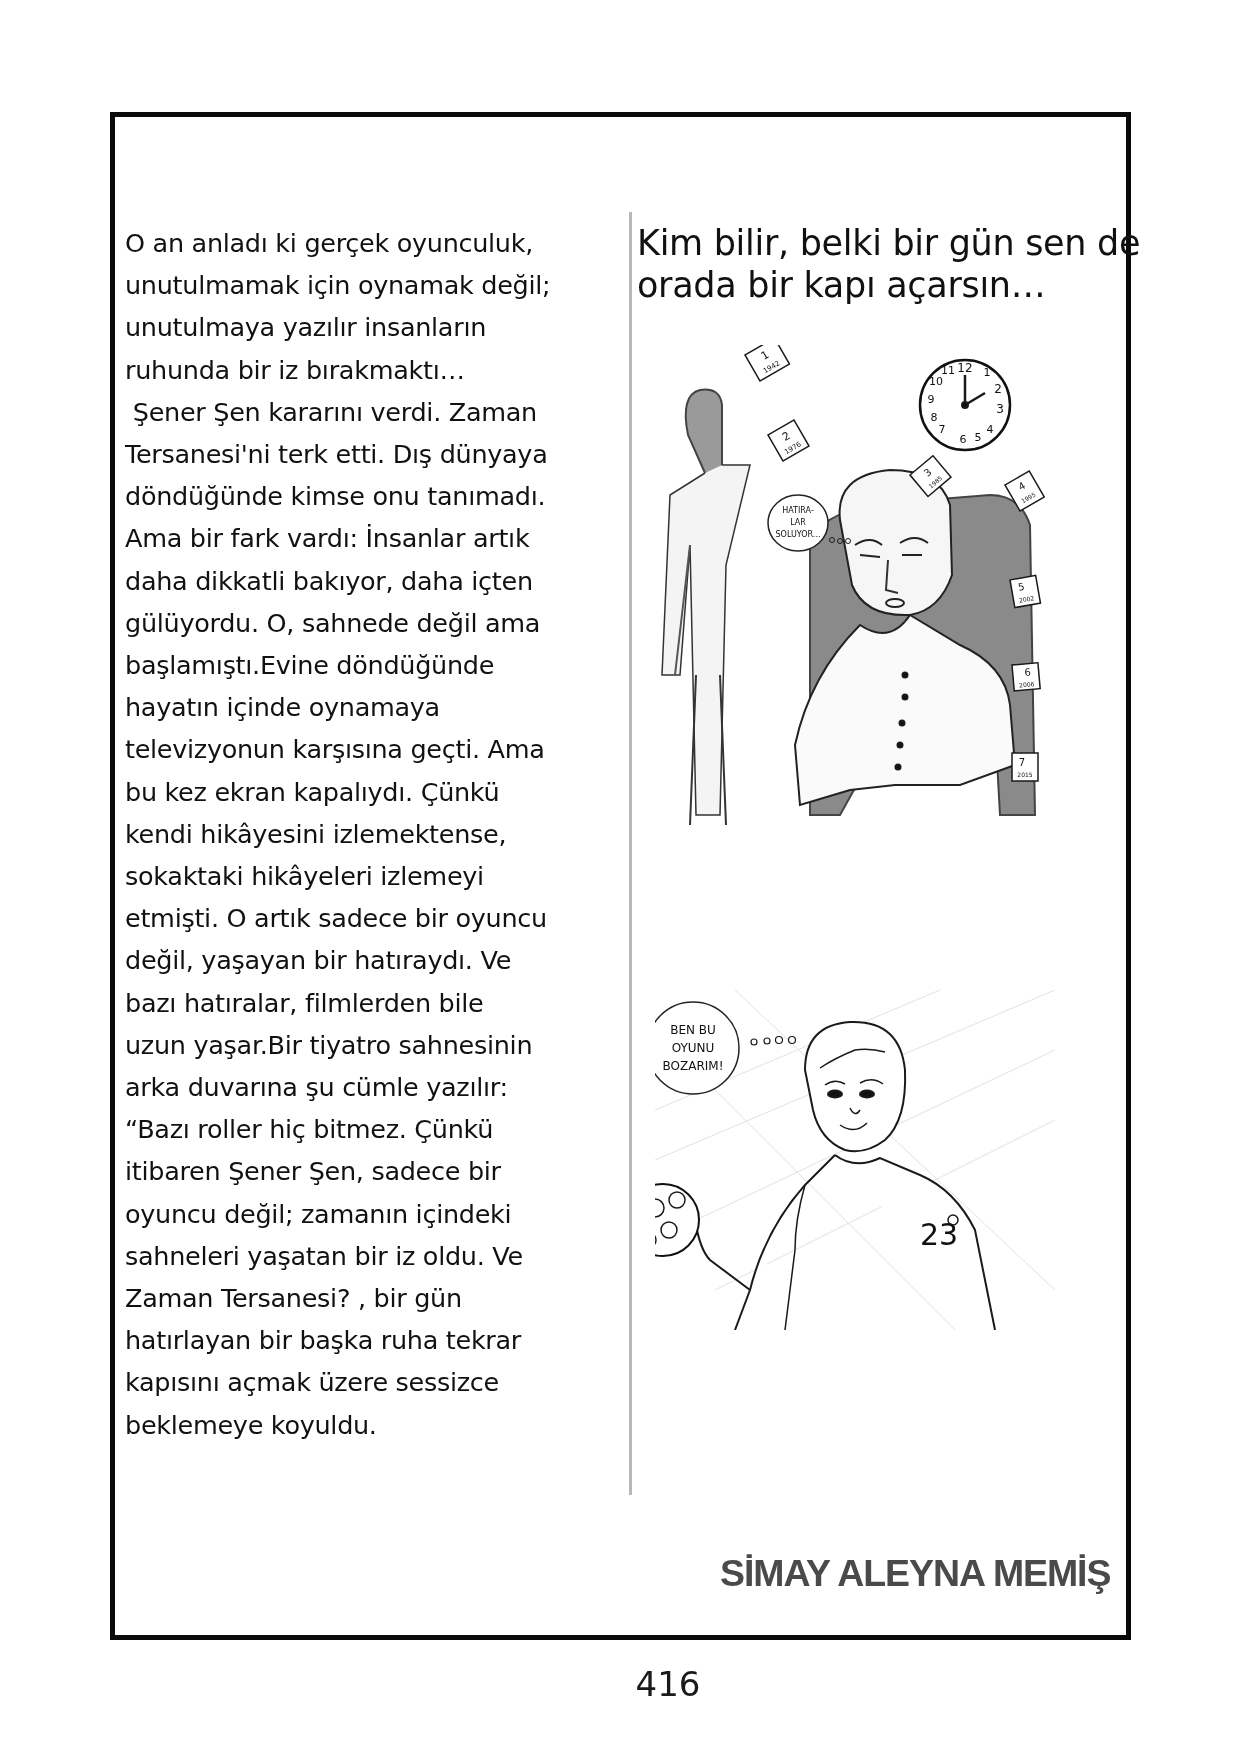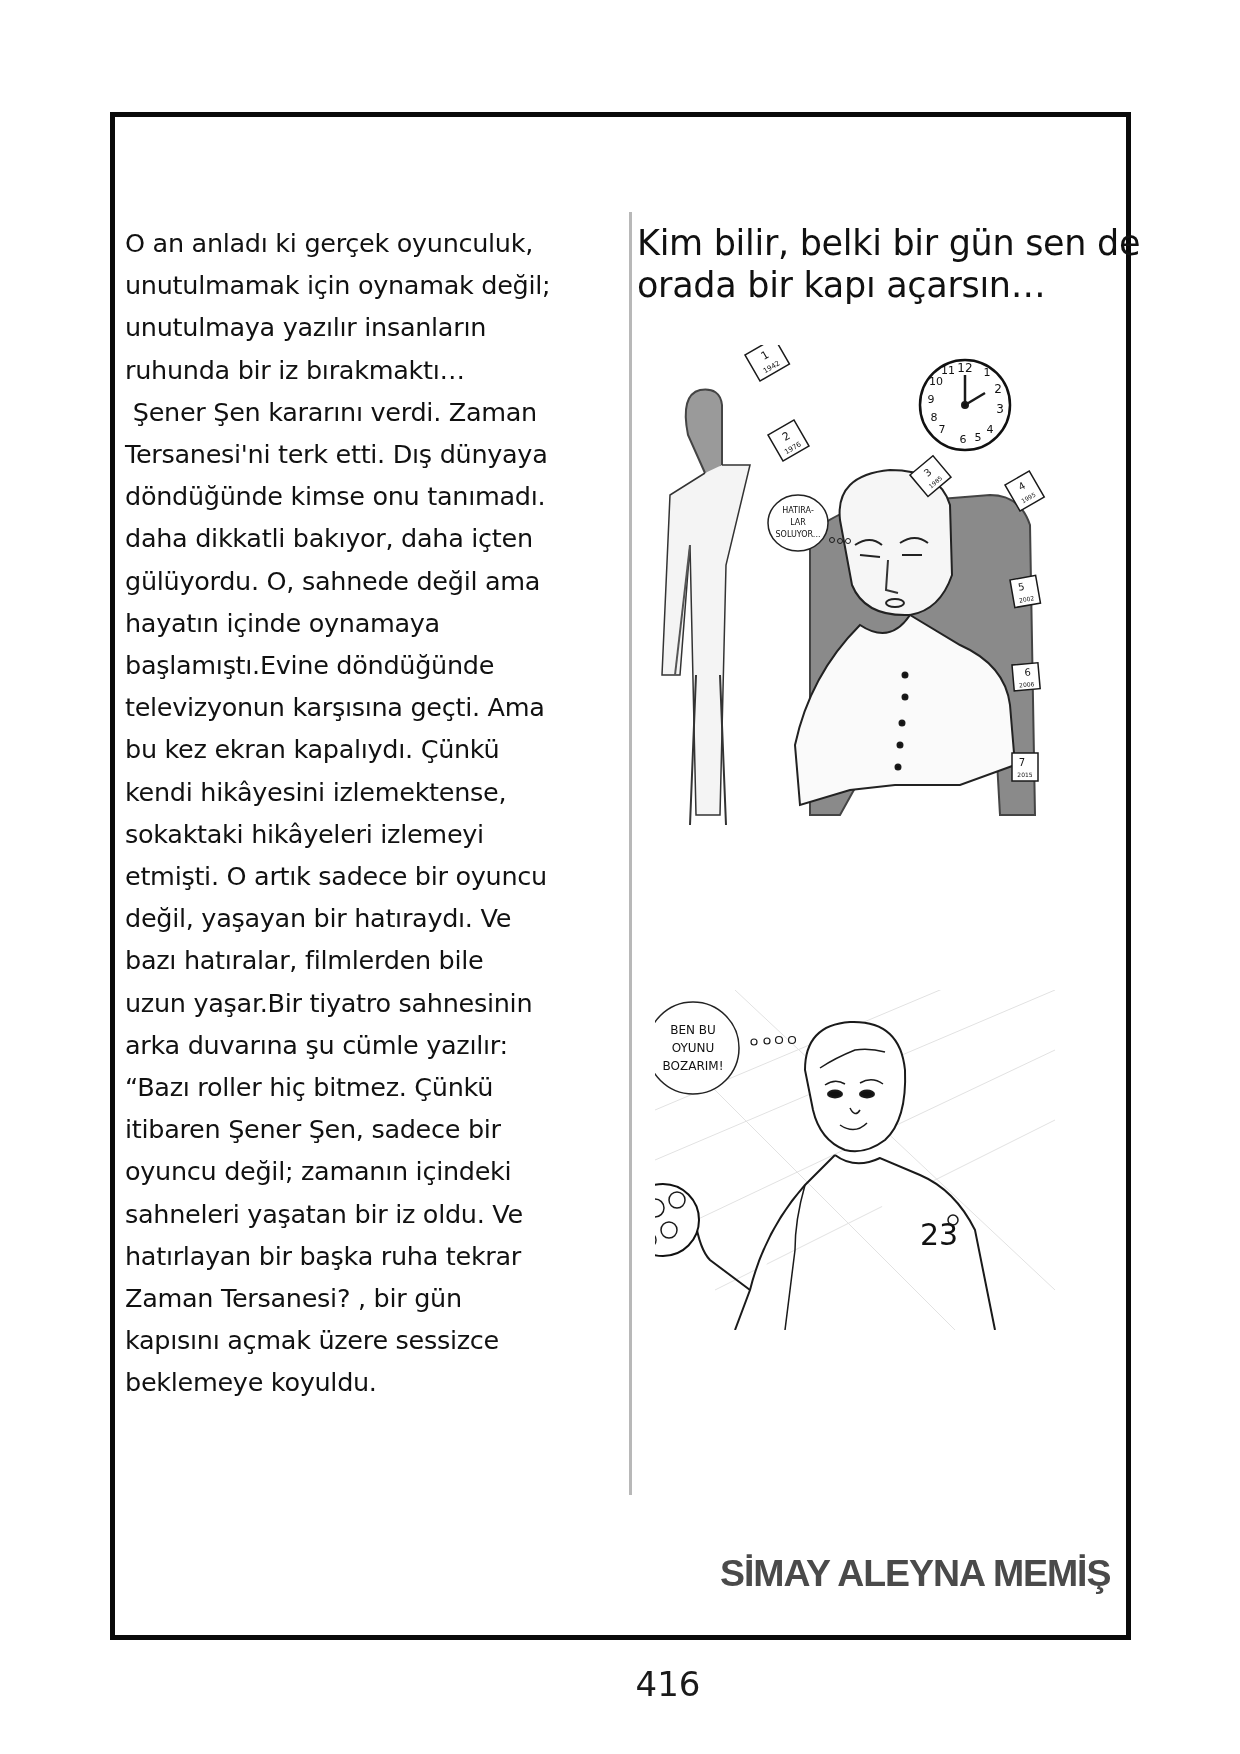--- a/index.html
+++ b/index.html
@@ -79,39 +79,40 @@
 <div class="frame"></div>
 
 <div class="story">
   <span class="line">O an anladı ki gerçek oyunculuk,</span>
   <span class="line">unutulmamak için oynamak değil;</span>
   <span class="line">unutulmaya yazılır insanların</span>
   <span class="line">ruhunda bir iz bırakmaktı…</span>
   <span class="line" style="white-space:pre"> Şener Şen kararını verdi. Zaman</span>
   <span class="line">Tersanesi'ni terk etti. Dış dünyaya</span>
   <span class="line">döndüğünde kimse onu tanımadı.</span>
+  <span class="line">Ama bir fark vardı: İnsanlar artık</span>
   <span class="line">daha dikkatli bakıyor, daha içten</span>
   <span class="line">gülüyordu. O, sahnede değil ama</span>
+  <span class="line">başlamıştı.Evine döndüğünde</span>
   <span class="line">hayatın içinde oynamaya</span>
-  <span class="line">başlamıştı.Evine döndüğünde</span>
   <span class="line">televizyonun karşısına geçti. Ama</span>
   <span class="line">bu kez ekran kapalıydı. Çünkü</span>
   <span class="line">kendi hikâyesini izlemektense,</span>
   <span class="line">sokaktaki hikâyeleri izlemeyi</span>
   <span class="line">etmişti. O artık sadece bir oyuncu</span>
   <span class="line">değil, yaşayan bir hatıraydı. Ve</span>
   <span class="line">bazı hatıralar, filmlerden bile</span>
   <span class="line">uzun yaşar.Bir tiyatro sahnesinin</span>
   <span class="line">arka duvarına şu cümle yazılır:</span>
   <span class="line">“Bazı roller hiç bitmez. Çünkü</span>
   <span class="line">itibaren Şener Şen, sadece bir</span>
   <span class="line">oyuncu değil; zamanın içindeki</span>
   <span class="line">sahneleri yaşatan bir iz oldu. Ve</span>
+  <span class="line">Zaman Tersanesi? , bir gün</span>
   <span class="line">hatırlayan bir başka ruha tekrar</span>
-  <span class="line">Zaman Tersanesi? , bir gün</span>
   <span class="line">kapısını açmak üzere sessizce</span>
   <span class="line">beklemeye koyuldu.</span>
 </div>
 
 <div class="divider"></div>
 
 <div class="side-text">
   <span class="line">Kim bilir, belki bir gün sen de</span>
   <span class="line">orada bir kapı açarsın…</span>
 </div>

